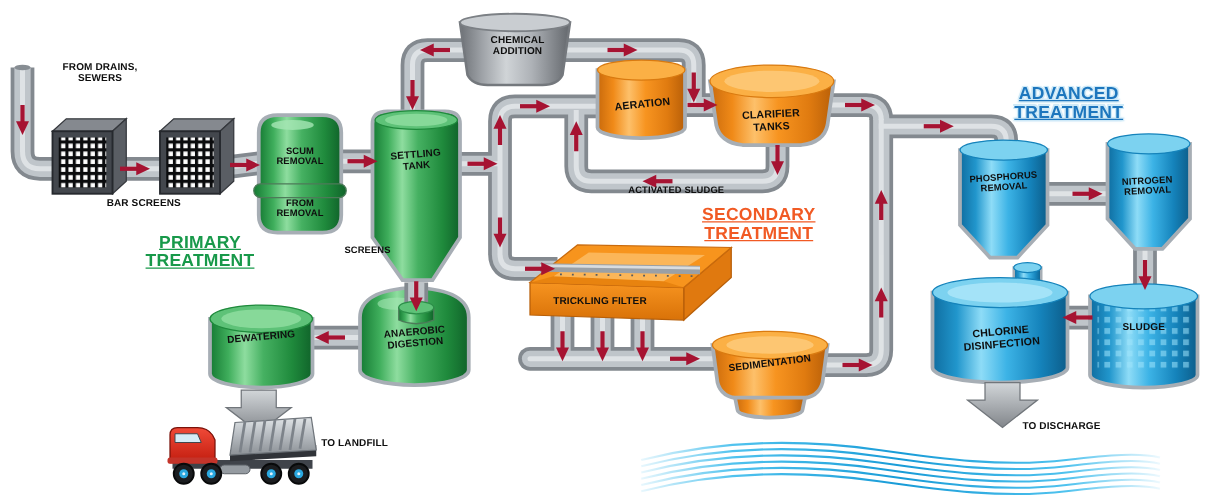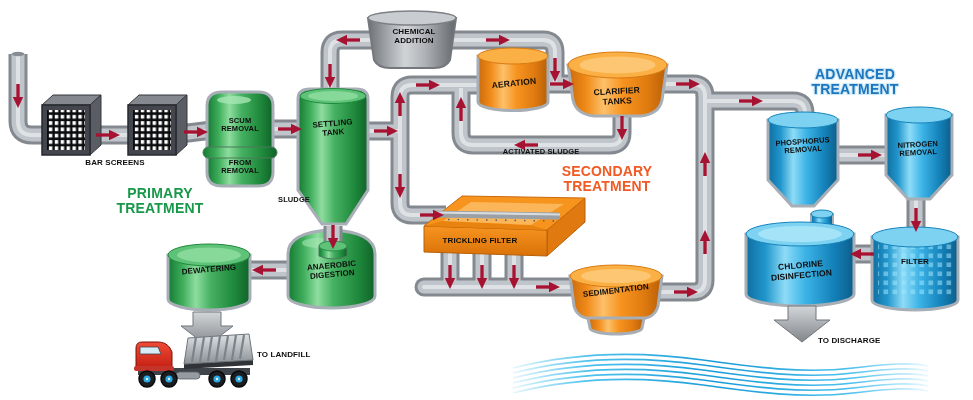--- a/index.html
+++ b/index.html
@@ -6,21 +6,21 @@
   #stage{position:relative;width:973px;height:400px;background:#ffffff;overflow:hidden;
          font-family:"Liberation Sans",sans-serif;}
   #gfx{position:absolute;left:0;top:0;}
   .lbl{position:absolute;font-weight:bold;color:#0e0e0e;text-align:center;
        white-space:pre-line;line-height:1.12;font-size:8px;letter-spacing:.1px;
        transform-origin:center;}
   .sm{font-size:7.5px;}
   .md{font-size:8.5px;}
   .it{text-align:left;}
   .hdr{font-size:14px;line-height:1.06;letter-spacing:.2px;
-       text-shadow:1px 1px 0 #fff,-1px -1px 0 #fff,1px -1px 0 #fff,-1px 1px 0 #fff,0 0 3px #fff;}
+       text-shadow:1px 1px 0 #fff,-1px -1px 0 #fff,1px -1px 0 #fff,-1px 1px 0 #fff,0 0 3px #fff;text-decoration:underline;}
   .hdr-green{color:#18994a;}
   .hdr-orange{color:#f15a24;}
   .hdr-blue{color:#1d76bd;text-shadow:1px 1px 0 #cde9f7,-1px -1px 0 #cde9f7,1px -1px 0 #cde9f7,-1px 1px 0 #cde9f7,0 0 3px #cde9f7;}
 </style>
 </head>
 <body>
 
 <div id="stage">
 <svg id="gfx" width="973" height="400" viewBox="0 0 973 400">
   <defs>
@@ -335,47 +335,49 @@
     <use href="#arr" transform="translate(260,270) rotate(180)"></use>
     <use href="#arr" transform="translate(450,281) rotate(90)"></use>
     <use href="#arr" transform="translate(482,281) rotate(90)"></use>
     <use href="#arr" transform="translate(514,281) rotate(90)"></use>
     <use href="#arr" transform="translate(552,287)"></use>
     <use href="#arr" transform="translate(690,292)"></use>
     <use href="#arr" transform="translate(436,215)"></use>
   </g>
 </svg>
 
+<div class="lbl" style="left:35px;top:50px;width:90px;">FROM DRAINS,
+SEWERS</div>
 <div class="lbl" style="left:65px;top:159px;width:100px;">BAR SCREENS</div>
 <div class="lbl sm" style="left:208px;top:117px;width:64px;">SCUM
 REMOVAL</div>
 <div class="lbl sm" style="left:208px;top:159px;width:64px;">FROM
 REMOVAL</div>
 <div class="lbl" style="left:299px;top:120px;width:68px;transform:rotate(-5deg);">SETTLING
 TANK</div>
 <div class="lbl" style="left:371px;top:28px;width:86px;">CHEMICAL
 ADDITION</div>
 <div class="lbl hdr hdr-green" style="left:90px;top:186px;width:140px;">PRIMARY
 TREATMENT</div>
-<div class="lbl sm" style="left:272px;top:196px;width:44px;">SLUDGE</div>
+<div class="lbl sm" style="left:272px;top:196px;width:44px;">SCREENS</div>
 <div class="lbl" style="left:167px;top:266px;width:84px;transform:rotate(-5deg);">DEWATERING</div>
 <div class="lbl" style="left:287px;top:262px;width:90px;transform:rotate(-5deg);">ANAEROBIC
 DIGESTION</div>
 <div class="lbl it" style="left:257px;top:351px;width:72px;">TO LANDFILL</div>
 <div class="lbl md" style="left:476px;top:79px;width:76px;transform:rotate(-6deg);">AERATION</div>
 <div class="lbl md" style="left:571px;top:87px;width:92px;transform:rotate(-3deg);">CLARIFIER
 TANKS</div>
 <div class="lbl sm" style="left:489px;top:148px;width:104px;">ACTIVATED SLUDGE</div>
 <div class="lbl hdr hdr-orange" style="left:538px;top:164px;width:138px;">SECONDARY
 TREATMENT</div>
 <div class="lbl" style="left:429px;top:237px;width:102px;">TRICKLING FILTER</div>
 <div class="lbl" style="left:570px;top:287px;width:92px;transform:rotate(-7deg);">SEDIMENTATION</div>
 <div class="lbl hdr hdr-blue" style="left:789px;top:67px;width:132px;">ADVANCED
 TREATMENT</div>
 <div class="lbl sm" style="left:763px;top:138px;width:80px;transform:rotate(-4deg);">PHOSPHORUS
 REMOVAL</div>
 <div class="lbl sm" style="left:877px;top:141px;width:82px;transform:rotate(-3deg);">NITROGEN
 REMOVAL</div>
-<div class="lbl" style="left:873px;top:258px;width:84px;">FILTER</div>
+<div class="lbl" style="left:873px;top:258px;width:84px;">SLUDGE</div>
 <div class="lbl md" style="left:751px;top:261px;width:100px;transform:rotate(-5deg);">CHLORINE
 DISINFECTION</div>
 <div class="lbl it" style="left:818px;top:337px;width:92px;">TO DISCHARGE</div>
 </div>
 
 </body></html>

